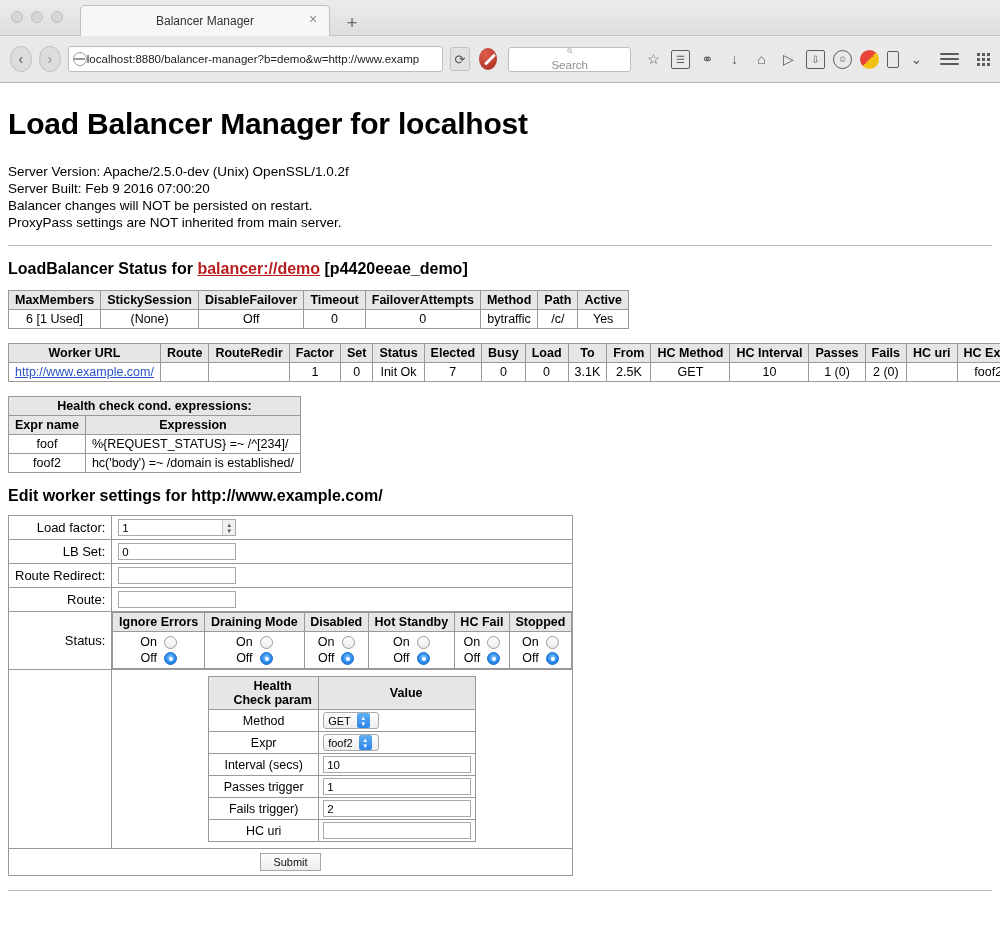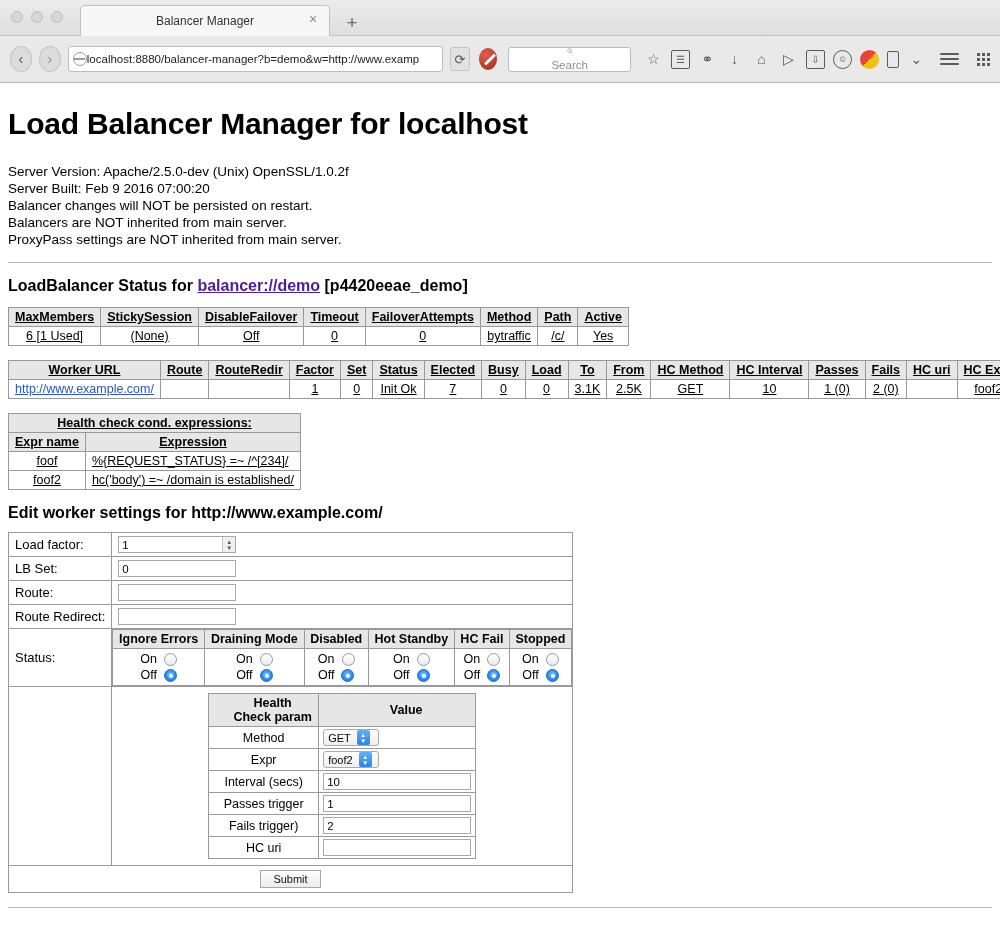--- a/index.html
+++ b/index.html
@@ -91,37 +91,37 @@
   .hamburger span { width:19px; height:2px; background:#5b5b5b; border-radius:1px; }
   .griddots { display:grid; grid-template-columns:repeat(3,3px); gap:2px; margin-left:10px; }
   .griddots i { width:3px; height:3px; background:#5b5b5b; display:block; }
 
   
   .page { padding:18px 8px 0 8px; color:#000; font-size:13.5px; }
   h1.title { font-size:30px; margin:6px 0 22px 0; font-weight:bold; letter-spacing:-0.2px; }
   .serverinfo { line-height:17px; font-size:13.5px; margin-bottom:14px; }
   hr.rule { border:none; border-top:1px solid #b9b9b9; margin:12px 0 14px 0; }
   h3.sec { font-size:16px; margin:0 0 12px 0; font-weight:bold; }
-  h3.sec a { color:#4c1d95; text-decoration:underline; }
-
-  table.data { border-collapse:collapse; font-size:12.5px; margin-bottom:14px;text-decoration:underline; }
+  h3.sec a { color:#b91c1c; text-decoration:underline; }
+
+  table.data { border-collapse:collapse; font-size:12.5px; margin-bottom:14px; }
   table.data th, table.data td {
     border:1px solid #999; padding:2px 6px; text-align:center; white-space:nowrap;
   }
   table.data th { background:#e6e6e6; font-weight:bold; }
   table.data td a { color:#2a55c4; text-decoration:underline; }
   .hc-table th { background:#e6e6e6; }
   .hc-table td.expr { text-align:left; font-size:12.5px; }
   .hc-title { background:#e6e6e6; font-weight:bold; }
 
   h3.edit { font-size:16px; margin:12px 0 10px 0; font-weight:bold; }
 
   table.form { border-collapse:collapse; font-size:13px; width:565px; }
   table.form td { border:1px solid #999; padding:3px 6px; }
-  td.lbl { text-align:left; width:100px; white-space:nowrap; }
+  td.lbl { text-align:right; width:100px; white-space:nowrap; }
   input.txt {
     font-family:"Liberation Sans", sans-serif; font-size:11.5px;
     border:1px solid #a9a9a9; background:#fff; height:17px; width:118px; padding:0 3px;
   }
   .spin { position:relative; display:inline-block; }
   .spin .arrows {
     position:absolute; right:1px; top:1px; width:13px; height:15px;
     border-left:1px solid #c6c6c6; background:#f0f0f0;
     display:flex; flex-direction:column; align-items:center; justify-content:center;
     font-size:6px; line-height:6px; color:#555;
@@ -239,21 +239,20 @@
 </div>
 
 <div class="page">
 
   <h1 class="title">Load Balancer Manager for localhost</h1>
 
   <div class="serverinfo">
     <div>Server Version: Apache/2.5.0-dev (Unix) OpenSSL/1.0.2f</div>
     <div>Server Built: Feb 9 2016 07:00:20</div>
     <div>Balancer changes will NOT be persisted on restart.</div>
-    <div>Balancers are NOT inherited from main server.</div>
     <div>ProxyPass settings are NOT inherited from main server.</div>
   </div>
 
   <hr class="rule">
 
   <h3 class="sec">
     <span>LoadBalancer Status for </span><a href="#">balancer://demo</a><span> [p4420eeae_demo]</span>
   </h3>
 
   <table class="data">
@@ -357,27 +356,27 @@
         </span>
       </td>
     </tr>
     <tr>
       <td class="lbl">LB Set:</td>
       <td>
         <input class="txt" value="0" style="">
       </td>
     </tr>
     <tr>
-      <td class="lbl">Route:</td>
+      <td class="lbl">Route Redirect:</td>
       <td>
         <input class="txt" value="" style="">
       </td>
     </tr>
     <tr>
-      <td class="lbl">Route Redirect:</td>
+      <td class="lbl">Route:</td>
       <td>
         <input class="txt" value="" style="">
       </td>
     </tr>
     <tr>
       <td class="lbl">Status:</td>
       <td style="padding:0">
         <table class="status">
           <tbody>
                 <tr>

